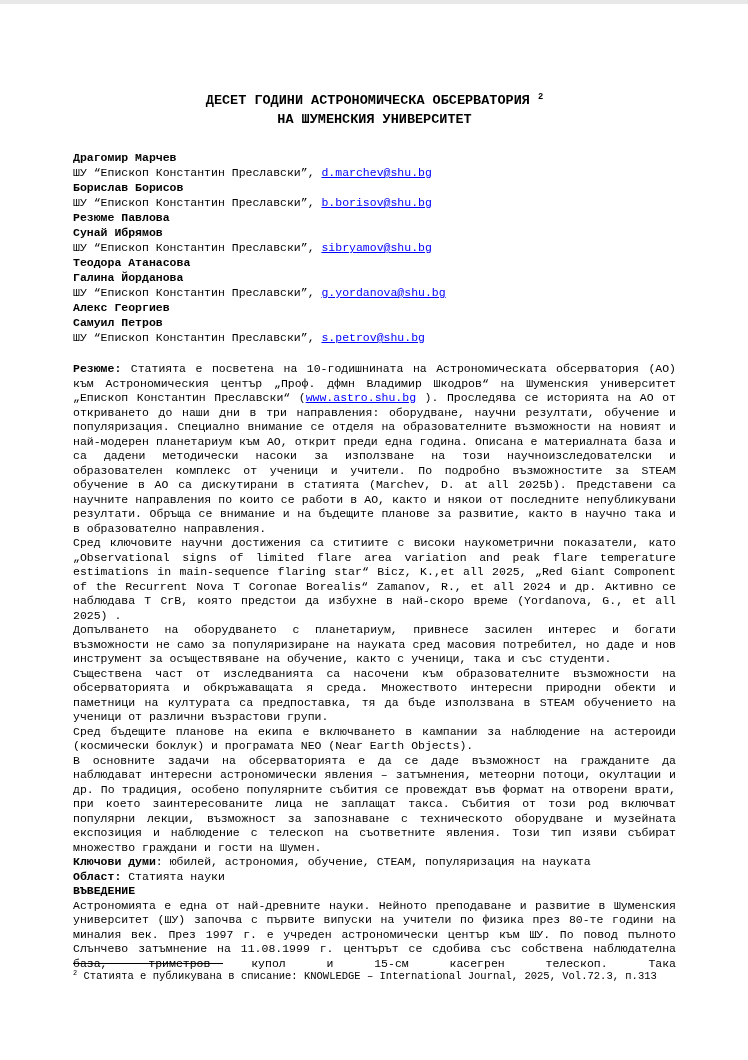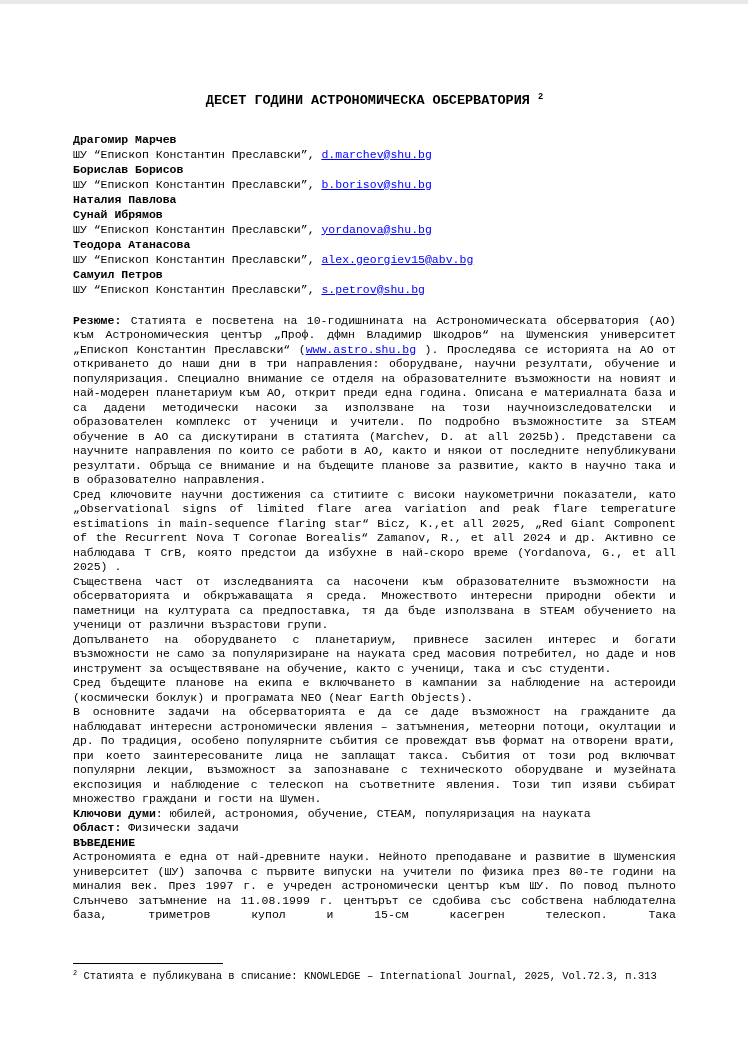--- a/index.html
+++ b/index.html
@@ -67,59 +67,64 @@
     line-height: 14px;
   }
 </style>
 </head>
 <body>
 
 <div class="page">
 
   <div class="title">
     <span>ДЕСЕТ ГОДИНИ АСТРОНОМИЧЕСКА ОБСЕРВАТОРИЯ </span><sup class="fn">2</sup><br>
+    <span>НА ШУМЕНСКИЯ УНИВЕРСИТЕТ</span>
   </div>
 
   <div class="authors">
     <div>
       <div class="author-name">Драгомир Марчев</div>
       <div><span>ШУ “Епископ Константин Преславски”, </span><a class="link">d.marchev@shu.bg</a></div>
     </div>
     <div>
       <div class="author-name">Борислав Борисов</div>
       <div><span>ШУ “Епископ Константин Преславски”, </span><a class="link">b.borisov@shu.bg</a></div>
     </div>
     <div>
-      <div class="author-name">Наталия Павлова</div>
+      <div class="author-name">Резюме Павлова</div>
     </div>
     <div>
       <div class="author-name">Сунай Ибрямов</div>
-      <div><span>ШУ “Епископ Константин Преславски”, </span><a class="link">yordanova@shu.bg</a></div>
+      <div><span>ШУ “Епископ Константин Преславски”, </span><a class="link">sibryamov@shu.bg</a></div>
     </div>
     <div>
       <div class="author-name">Теодора Атанасова</div>
     </div>
     <div>
-      <div><span>ШУ “Епископ Константин Преславски”, </span><a class="link">alex.georgiev15@abv.bg</a></div>
+      <div class="author-name">Галина Йорданова</div>
+      <div><span>ШУ “Епископ Константин Преславски”, </span><a class="link">g.yordanova@shu.bg</a></div>
+    </div>
+    <div>
+      <div class="author-name">Алекс Георгиев</div>
     </div>
     <div>
       <div class="author-name">Самуил Петров</div>
       <div><span>ШУ “Епископ Константин Преславски”, </span><a class="link">s.petrov@shu.bg</a></div>
     </div>
   </div>
 
   <div class="abstract">
     <p><span class="bold">Резюме:</span><span> Статията е посветена на 10-годишнината на Астрономическата обсерватория (АО) към Астрономическия център „Проф. дфмн Владимир Шкодров“ на Шуменския университет „Епископ Константин Преславски“ (</span><a class="link">www.astro.shu.bg</a><span> ). Проследява се историята на АО от откриването до наши дни в три направления: оборудване, научни резултати, обучение и популяризация. Специално внимание се отделя на образователните възможности на новият и най-модерен планетариум към АО, открит преди една година. Описана е материалната база и са дадени методически насоки за използване на този научноизследователски и образователен комплекс от ученици и учители. По подробно възможностите за STEAM обучение в АО са дискутирани в статията (Marchev, D. at all 2025b). Представени са научните направления по които се работи в АО, както и някои от последните непубликувани резултати. Обръща се внимание и на бъдещите планове за развитие, както в научно така и в образователно направления.</span></p>
     <p>Сред ключовите научни достижения са ститиите с високи наукометрични показатели, като „Observational signs of limited flare area variation and peak flare temperature estimations in main-sequence flaring star“ Bicz, K.,et all 2025, „Red Giant Component of the Recurrent Nova T Coronae Borealis“ Zamanov, R., et all 2024 и др. Активно се наблюдава T CrB, която предстои да избухне в най-скоро време (Yordanova, G., et all 2025) .</p>
+    <p>Допълването на оборудването с планетариум, привнесе засилен интерес и богати възможности не само за популяризиране на науката сред масовия потребител, но даде и нов инструмент за осъществяване на обучение, както с ученици, така и със студенти.</p>
     <p>Съществена част от изследванията са насочени към образователните възможности на обсерваторията и обкръжаващата я среда. Множеството интересни природни обекти и паметници на културата са предпоставка, тя да бъде използвана в STEAM обучението на ученици от различни възрастови групи.</p>
-    <p>Допълването на оборудването с планетариум, привнесе засилен интерес и богати възможности не само за популяризиране на науката сред масовия потребител, но даде и нов инструмент за осъществяване на обучение, както с ученици, така и със студенти.</p>
     <p>Сред бъдещите планове на екипа е включването в кампании за наблюдение на астероиди (космически боклук) и програмата NEO (Near Earth Objects).</p>
     <p>В основните задачи на обсерваторията е да се даде възможност на гражданите да наблюдават интересни астрономически явления – затъмнения, метеорни потоци, окултации и др. По традиция, особено популярните събития се провеждат във формат на отворени врати, при което заинтересованите лица не заплащат такса. Събития от този род включват популярни лекции, възможност за запознаване с техническото оборудване и музейната експозиция и наблюдение с телескоп на съответните явления. Този тип изяви събират множество граждани и гости на Шумен.</p>
     <p class="kw-line"><span class="bold">Ключови думи</span><span>: юбилей, астрономия, обучение, СТЕАМ, популяризация на науката</span></p>
-    <p class="kw-line"><span class="bold">Област:</span><span> Физически задачи</span></p>
+    <p class="kw-line"><span class="bold">Област:</span><span> Статията науки</span></p>
   </div>
 
   <div class="intro">
     <p class="intro-heading">ВЪВЕДЕНИЕ</p>
     <p class="cont">Астрономията е една от най-древните науки. Нейното преподаване и развитие в Шуменския университет (ШУ) започва с първите випуски на учители по физика през 80-те години на миналия век. През 1997 г. е учреден астрономически център към ШУ. По повод пълното Слънчево затъмнение на 11.08.1999 г. центърът се сдобива със собствена наблюдателна база, триметров купол и 15-см касегрен телескоп. Така</p>
   </div>
 
   <div class="footnote-block">
     <div class="footnote-rule"></div>
     <div class="footnote"><sup class="fn">2</sup><span> Статията е публикувана в списание: KNOWLEDGE – International Journal, 2025, Vol.72.3, п.313</span></div>

